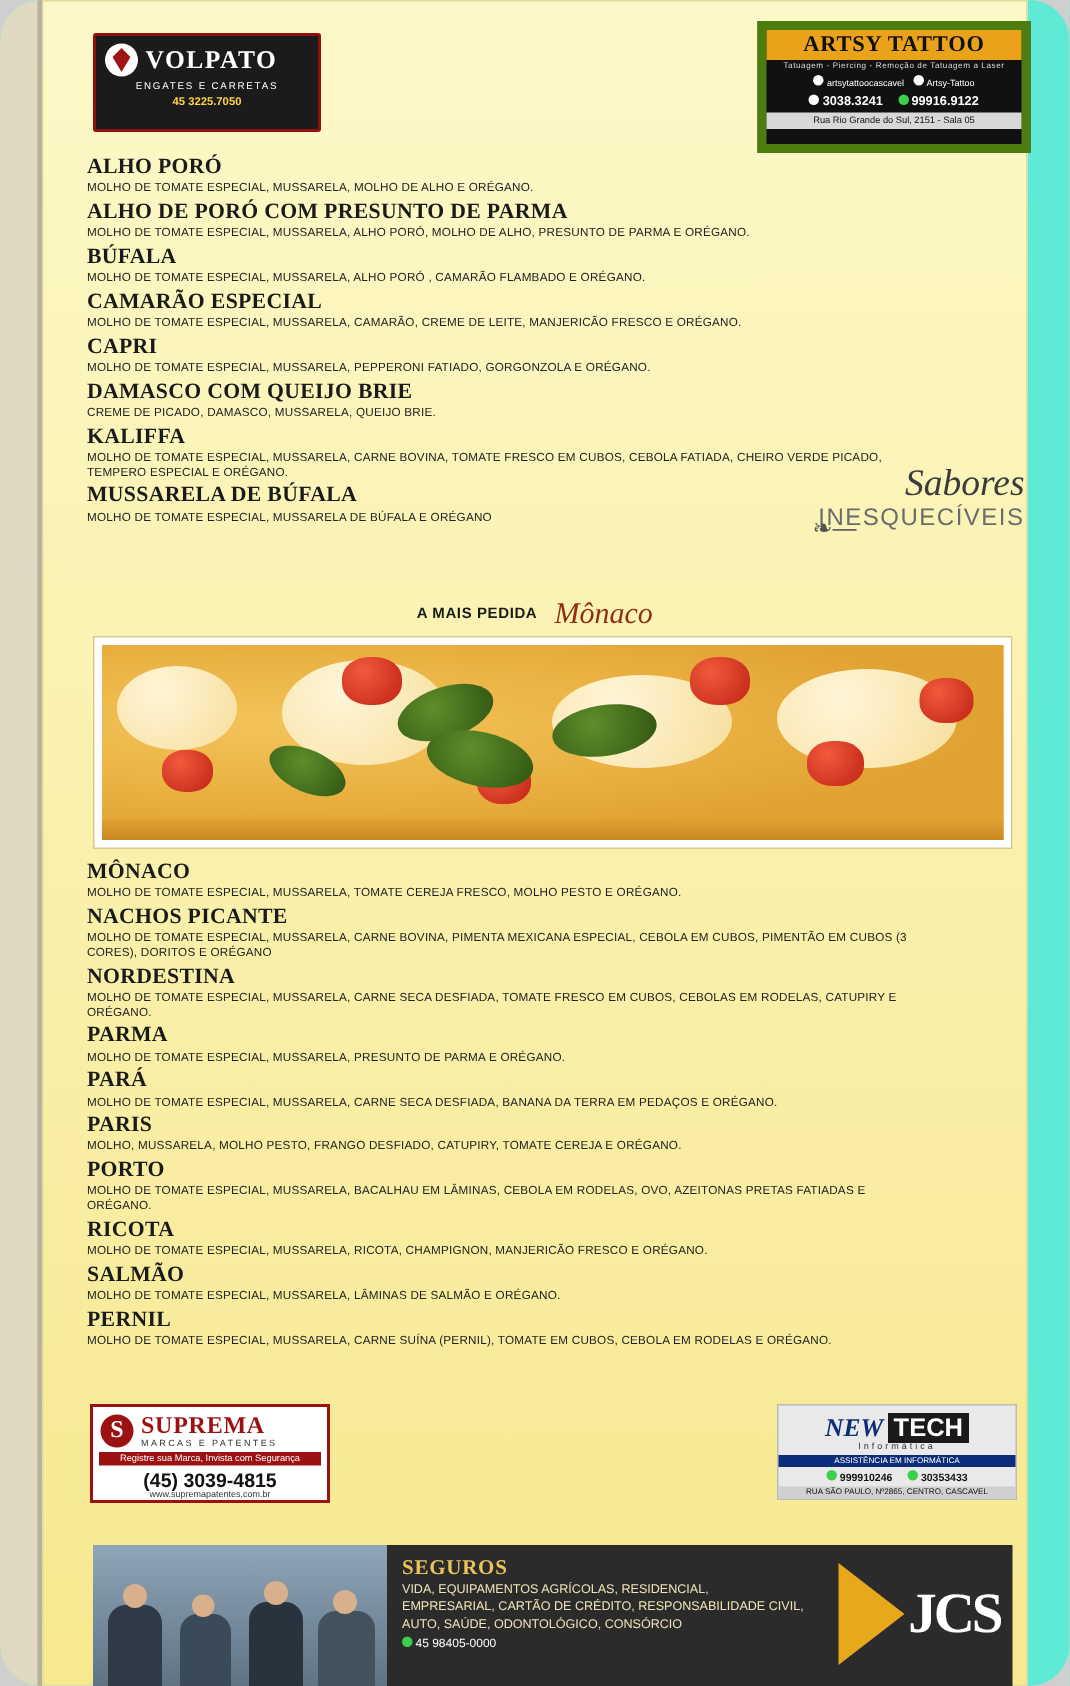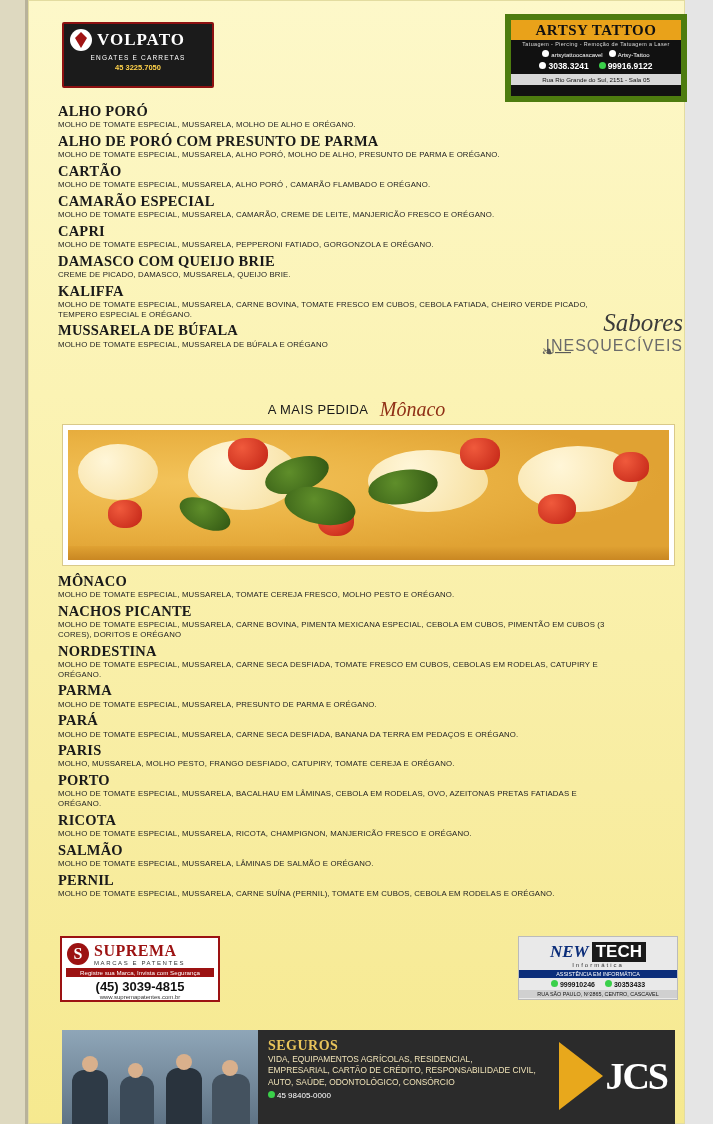--- a/index.html
+++ b/index.html
@@ -1,17 +1,17 @@
 <!DOCTYPE html>
 <html><head>
 <meta charset="utf-8">
 <style>
   html,body{margin:0;padding:0;background:#cfcfcf;}
   body{font-family:"Liberation Sans",sans-serif;}
-  .page{position:relative;width:713px;height:1124px;overflow:hidden;background:#e5e5e5;}
+  .page{position:relative;width:713px;height:1124px;overflow:hidden;background:#5eead4;border-radius:27px;}
   .sheet{position:absolute;left:28px;top:0;width:657px;height:1124px;
         background:linear-gradient(180deg,#fdf8c9 0%,#fbf3b4 35%,#f8eda2 70%,#f6e98f 100%);
         box-shadow:0 0 0 1px #e3dca0 inset;}
   .leftedge{position:absolute;left:0;top:0;width:28px;height:1124px;background:#ded9c0;}
   .leftedge:after{content:"";position:absolute;right:0;top:0;width:3px;height:100%;background:#b8b29a;}
 
   
   .volpato{position:absolute;left:62px;top:22px;width:148px;height:62px;background:#1b1b1b;border:2px solid #8d1111;border-radius:2px;}
   .volpato .vrow{display:flex;align-items:center;gap:5px;padding:5px 6px 0 6px;}
   .vlogo{width:22px;height:22px;background:#fff;border-radius:50%;position:relative;flex:0 0 auto;}
@@ -36,21 +36,21 @@
   .item{margin-bottom:4px;}
   .iname{font-family:"Liberation Serif",serif;font-weight:bold;font-size:14.5px;color:#1a1a1a;letter-spacing:.2px;line-height:1.05;}
   .idesc{font-size:7.8px;color:#222;letter-spacing:.15px;line-height:1.25;margin-top:1px;max-width:560px;}
 
   .sabores{position:absolute;right:30px;top:310px;width:180px;text-align:right;}
   .sab1{font-family:"Liberation Serif",serif;font-style:italic;font-size:25px;color:#3b3b3b;line-height:1;}
   .sab2{font-size:16px;color:#6b6b6b;letter-spacing:1px;margin-top:2px;}
   .swirl{position:absolute;right:112px;top:32px;font-size:16px;color:#555;}
 
   .maispedida{position:absolute;left:0;top:398px;width:713px;text-align:center;}
-  .maispedida .mp1{display:inline-block;font-size:13px;font-weight:normal;letter-spacing:.4px;color:#1a1a1a;vertical-align:middle;}
+  .maispedida .mp1{display:inline-block;font-size:10px;font-weight:bold;letter-spacing:.4px;color:#1a1a1a;vertical-align:middle;}
   .maispedida .mp2{display:inline-block;font-family:"Liberation Serif",serif;font-style:italic;font-size:20px;color:#8f2f15;margin-left:7px;vertical-align:middle;}
 
   
   .photo{position:absolute;left:62px;top:424px;width:613px;height:142px;background:#fff;border:1px solid #d9c98a;padding:5px;box-sizing:border-box;}
   .pizza{position:relative;width:100%;height:100%;overflow:hidden;
     background:radial-gradient(ellipse at 20% 40%,#f3c35a 0%,#eab243 40%,#e0a233 70%),
                linear-gradient(180deg,#f2c760,#e5a93c);}
   .blob{position:absolute;border-radius:50%;}
   .chz{background:radial-gradient(circle at 35% 30%,#fff6d8,#f6dd9a);}
   .tom{background:radial-gradient(circle at 35% 30%,#f05a3c,#c02214);border-radius:45%;}
@@ -122,21 +122,21 @@
   <div class="menu">
     <div class="item">
         <div class="iname">ALHO PORÓ</div>
         <div class="idesc">MOLHO DE TOMATE ESPECIAL, MUSSARELA, MOLHO DE ALHO E ORÉGANO.</div>
       </div>
     <div class="item">
         <div class="iname">ALHO DE PORÓ COM PRESUNTO DE PARMA</div>
         <div class="idesc">MOLHO DE TOMATE ESPECIAL, MUSSARELA, ALHO PORÓ, MOLHO DE ALHO, PRESUNTO DE PARMA E ORÉGANO.</div>
       </div>
     <div class="item">
-        <div class="iname">CARTÃO</div>
+        <div class="iname">BÚFALA</div>
         <div class="idesc">MOLHO DE TOMATE ESPECIAL, MUSSARELA, ALHO PORÓ , CAMARÃO FLAMBADO E ORÉGANO.</div>
       </div>
     <div class="item">
         <div class="iname">CAMARÃO ESPECIAL</div>
         <div class="idesc">MOLHO DE TOMATE ESPECIAL, MUSSARELA, CAMARÃO, CREME DE LEITE, MANJERICÃO FRESCO E ORÉGANO.</div>
       </div>
     <div class="item">
         <div class="iname">CAPRI</div>
         <div class="idesc">MOLHO DE TOMATE ESPECIAL, MUSSARELA, PEPPERONI FATIADO, GORGONZOLA E ORÉGANO.</div>
       </div>

